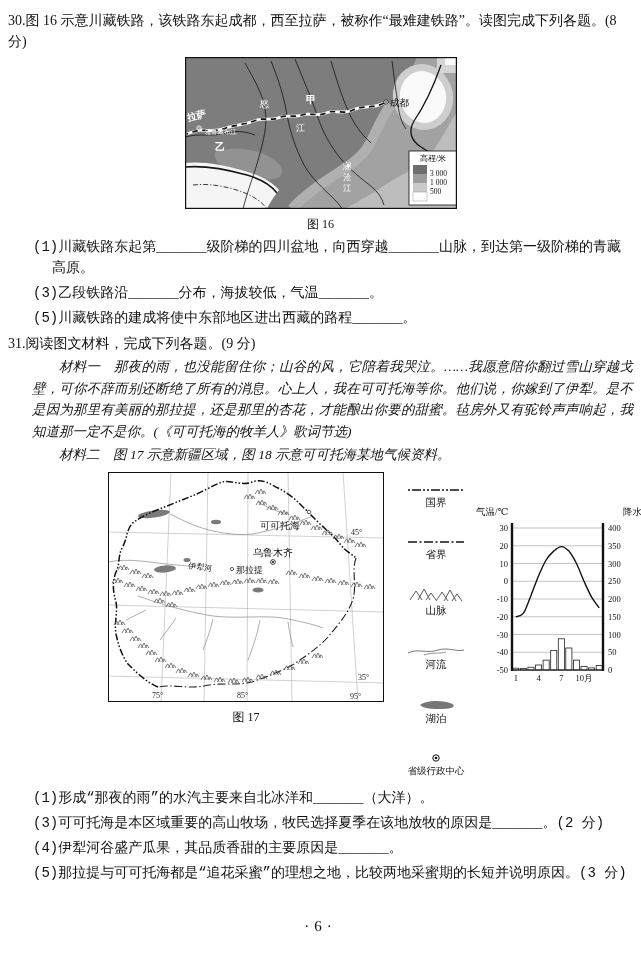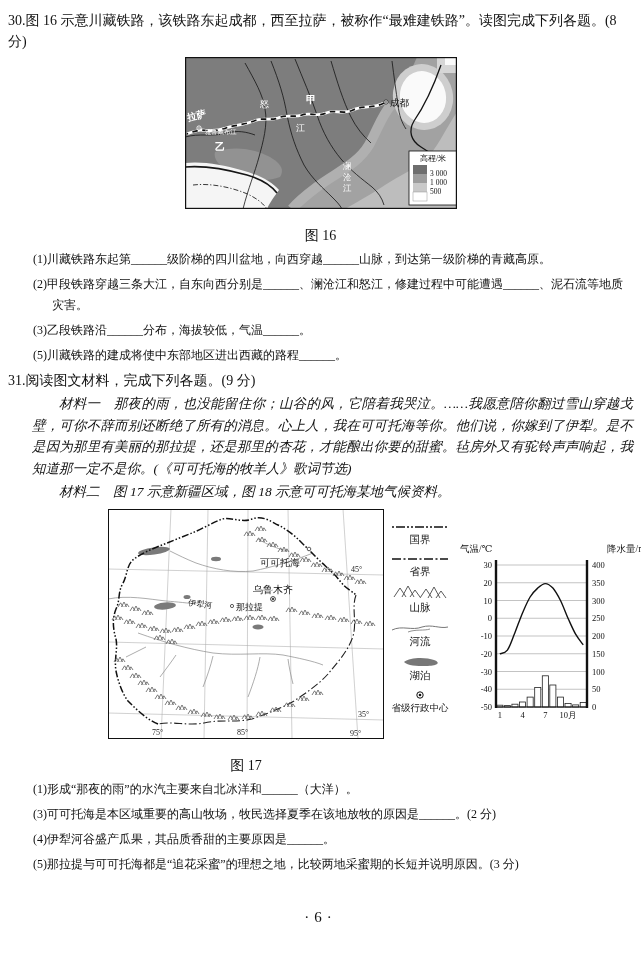--- a/index.html
+++ b/index.html
@@ -1,27 +1,27 @@
 <!DOCTYPE html>
 <html><head>
 <meta charset="utf-8">
 <style>
   html,body{margin:0;padding:0;background:#e8e8e8;}
   .page{position:relative;width:641px;height:977px;box-sizing:border-box;
         background:#fff;padding:8px 8px 0 8px;overflow:hidden;
         font-family:"Liberation Serif","DejaVu Serif",serif;color:#111;}
   .stem{margin:2px 0 2px 0;font-size:14px;line-height:21px;}
-  .item{margin:4px 0;font-size:12px;line-height:21px;padding-left:44px;text-indent:-19px;}
+  .item{margin:4px 0;font-size:14px;line-height:21px;padding-left:44px;text-indent:-19px;font-family:Liberation Mono, monospace;}
   .material{margin:2px 0 2px 24px;font-size:13.5px;line-height:21.5px;
             font-style:italic;text-align:justify;text-indent:2em;}
   .fig16-wrap{width:272px;margin:5px auto 2px auto;text-align:center;}
-  .fig-caption{text-align:center;font-size:14px;margin-top:14px;}
+  .fig-caption{text-align:center;font-size:12px;margin-top:3px;}
   .figures-row{display:flex;align-items:flex-start;margin:6px 0 2px 70px;}
   .fig17-col{width:276px;text-align:center;padding-left:30px;}
-  .legend-col{width:72px;margin-left:6px;padding-top:12px;display:flex;flex-direction:column;align-items:center;}
+  .legend-col{width:72px;margin-left:22px;padding-top:12px;display:flex;flex-direction:column;align-items:center;gap:20px;}
   .leg-item{display:flex;flex-direction:column;align-items:center;margin-bottom:7px;}
   .leg-label{font-size:10.5px;line-height:12px;margin-top:1px;white-space:nowrap;}
   .fig18-col{width:200px;margin-left:6px;padding-top:30px;text-align:center;}
   .page-number{text-align:center;font-size:15px;margin-top:34px;letter-spacing:5px;}
   svg text{font-family:"Liberation Serif","DejaVu Serif",serif;}
 </style>
 </head>
 <body>
 
 <div class="page">
@@ -82,21 +82,20 @@
         <text x="245" y="119" font-size="7.5" fill="#111">3 000</text>
         <text x="245" y="128" font-size="7.5" fill="#111">1 000</text>
         <text x="245" y="137" font-size="7.5" fill="#111">500</text>
       </g>
       <rect x="0.6" y="0.6" width="270.8" height="150.8" fill="none" stroke="#111" stroke-width="1.2"></rect>
     </svg>
     <div class="fig-caption">图 16</div>
   </div>
 
   <p class="item">(1)川藏铁路东起第______级阶梯的四川盆地，向西穿越______山脉，到达第一级阶梯的青藏高原。</p>
-  <p class="item">(2)甲段铁路穿越三条大江，自东向西分别是______、澜沧江和怒江，修建过程中可能遭遇______、泥石流等地质灾害。</p>
   <p class="item">(3)乙段铁路沿______分布，海拔较低，气温______。</p>
   <p class="item">(5)川藏铁路的建成将使中东部地区进出西藏的路程______。</p>
 
   <p class="stem">31.阅读图文材料，完成下列各题。(9 分)</p>
   <p class="material">材料一　那夜的雨，也没能留住你；山谷的风，它陪着我哭泣。……我愿意陪你翻过雪山穿越戈壁，可你不辞而别还断绝了所有的消息。心上人，我在可可托海等你。他们说，你嫁到了伊犁。是不是因为那里有美丽的那拉提，还是那里的杏花，才能酿出你要的甜蜜。毡房外又有驼铃声声响起，我知道那一定不是你。(《可可托海的牧羊人》歌词节选)</p>
   <p class="material">材料二　图 17 示意新疆区域，图 18 示意可可托海某地气候资料。</p>
 
   <div class="figures-row">
 
     <div class="fig17-col">

